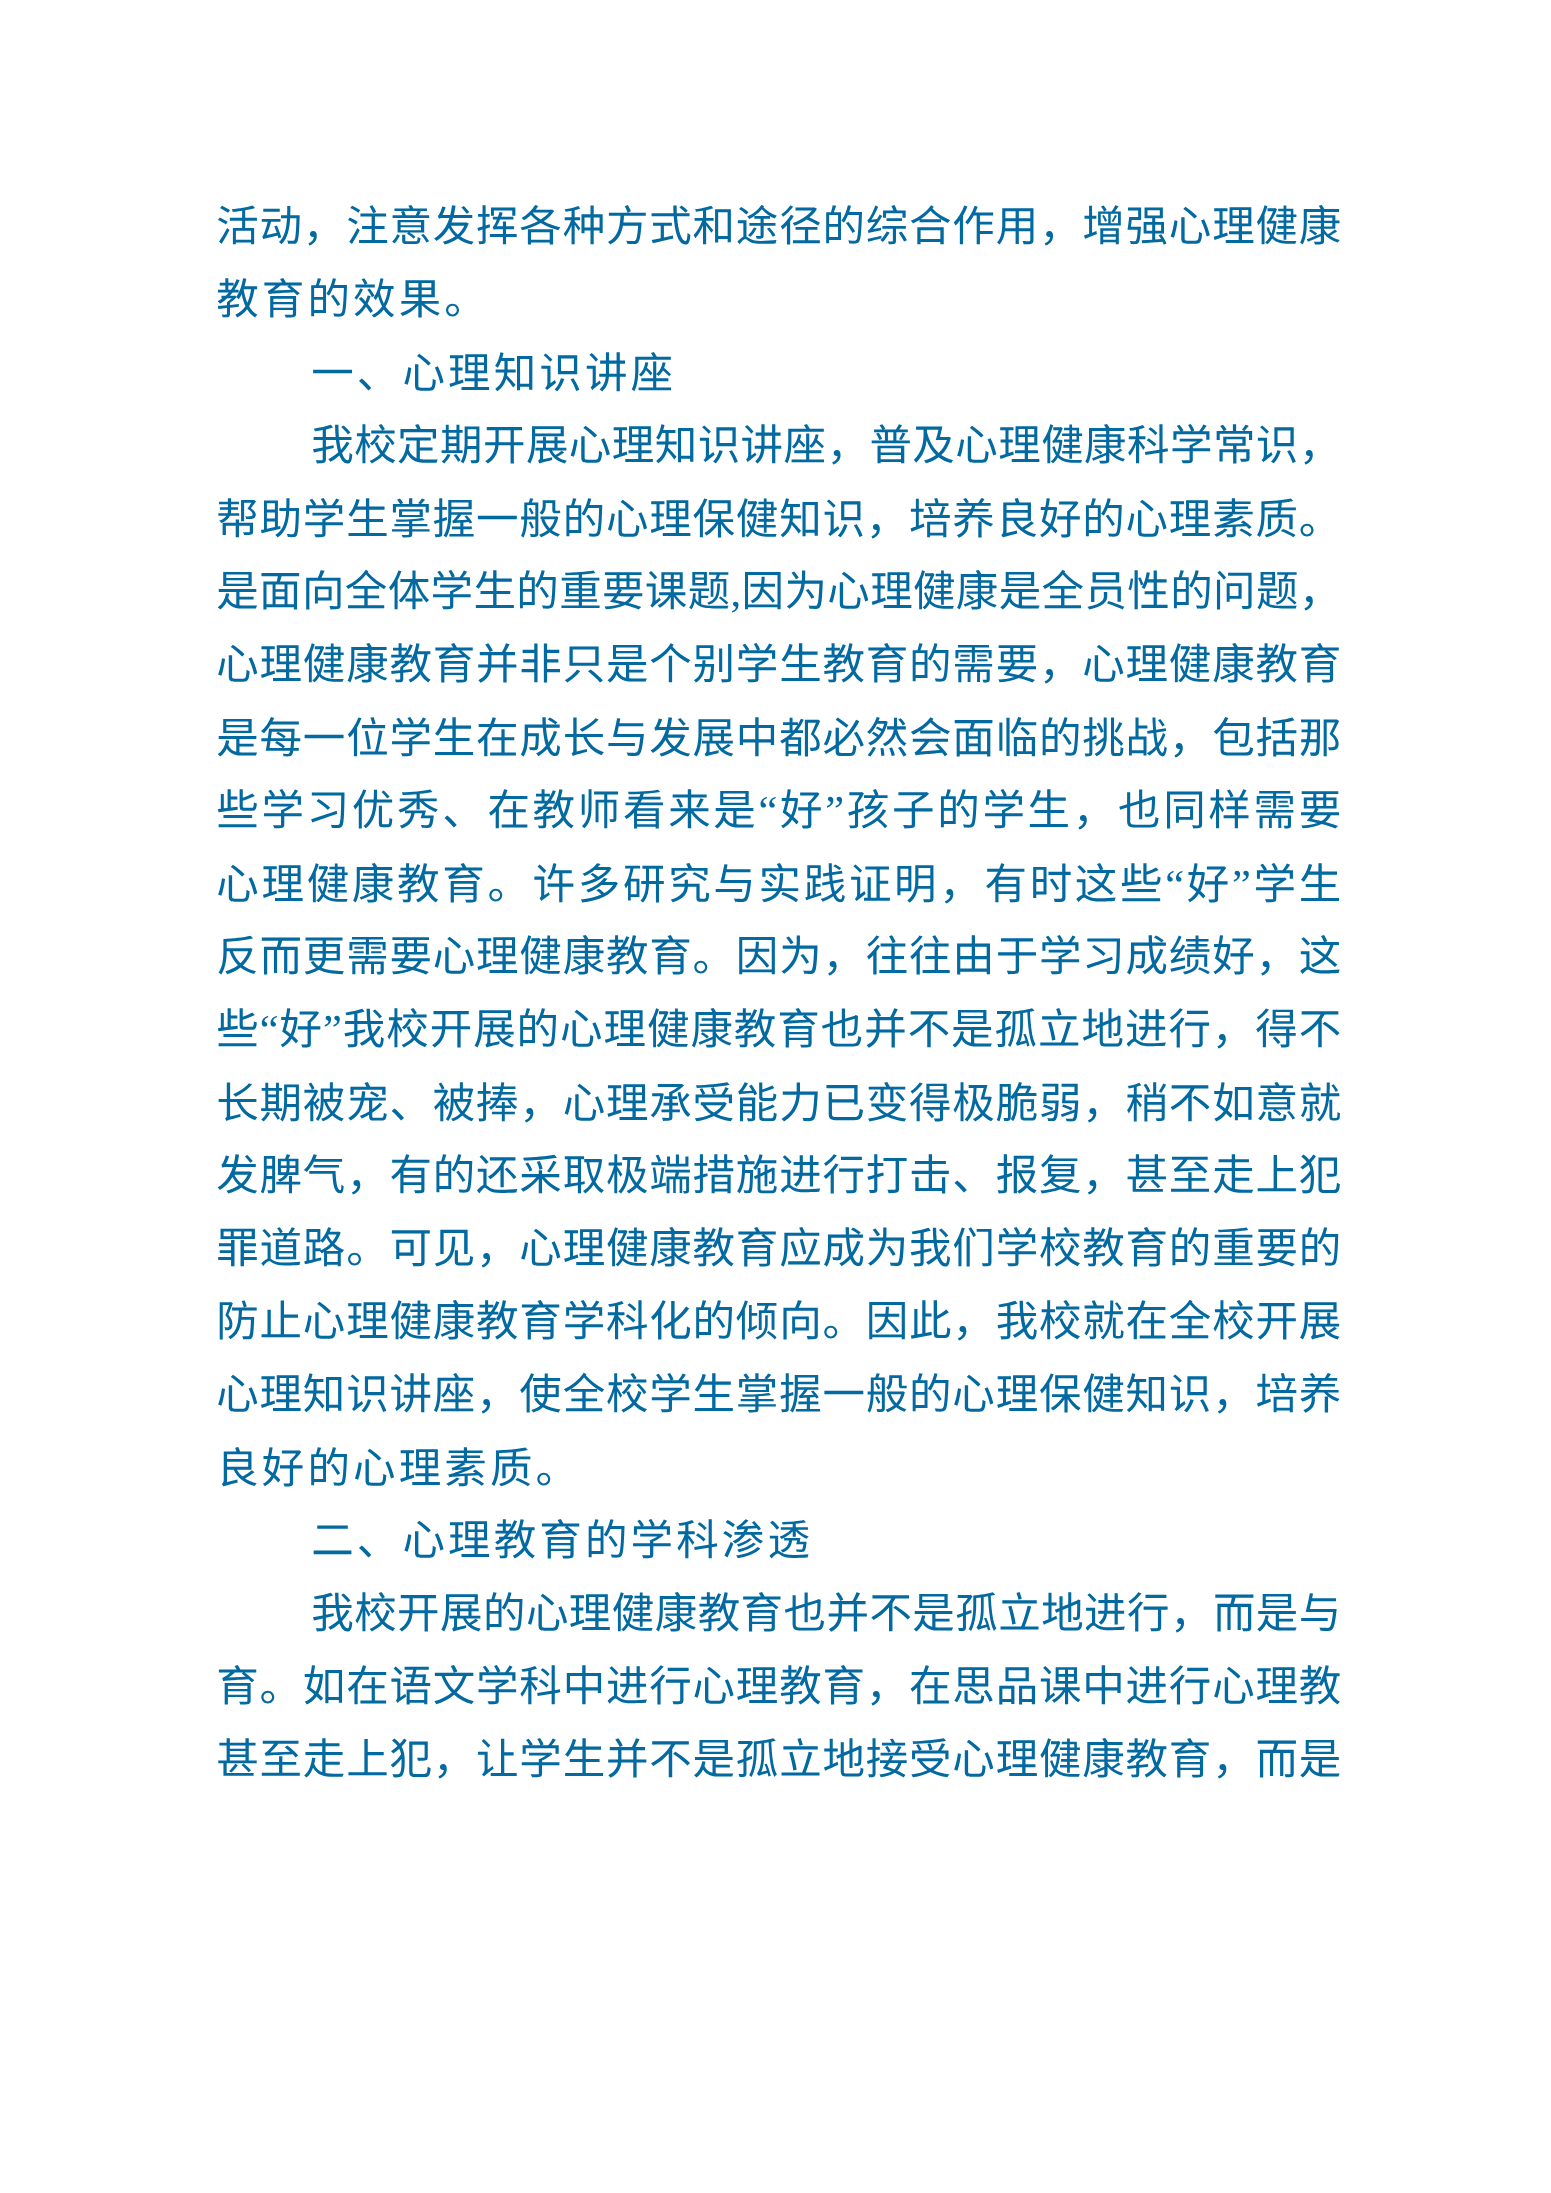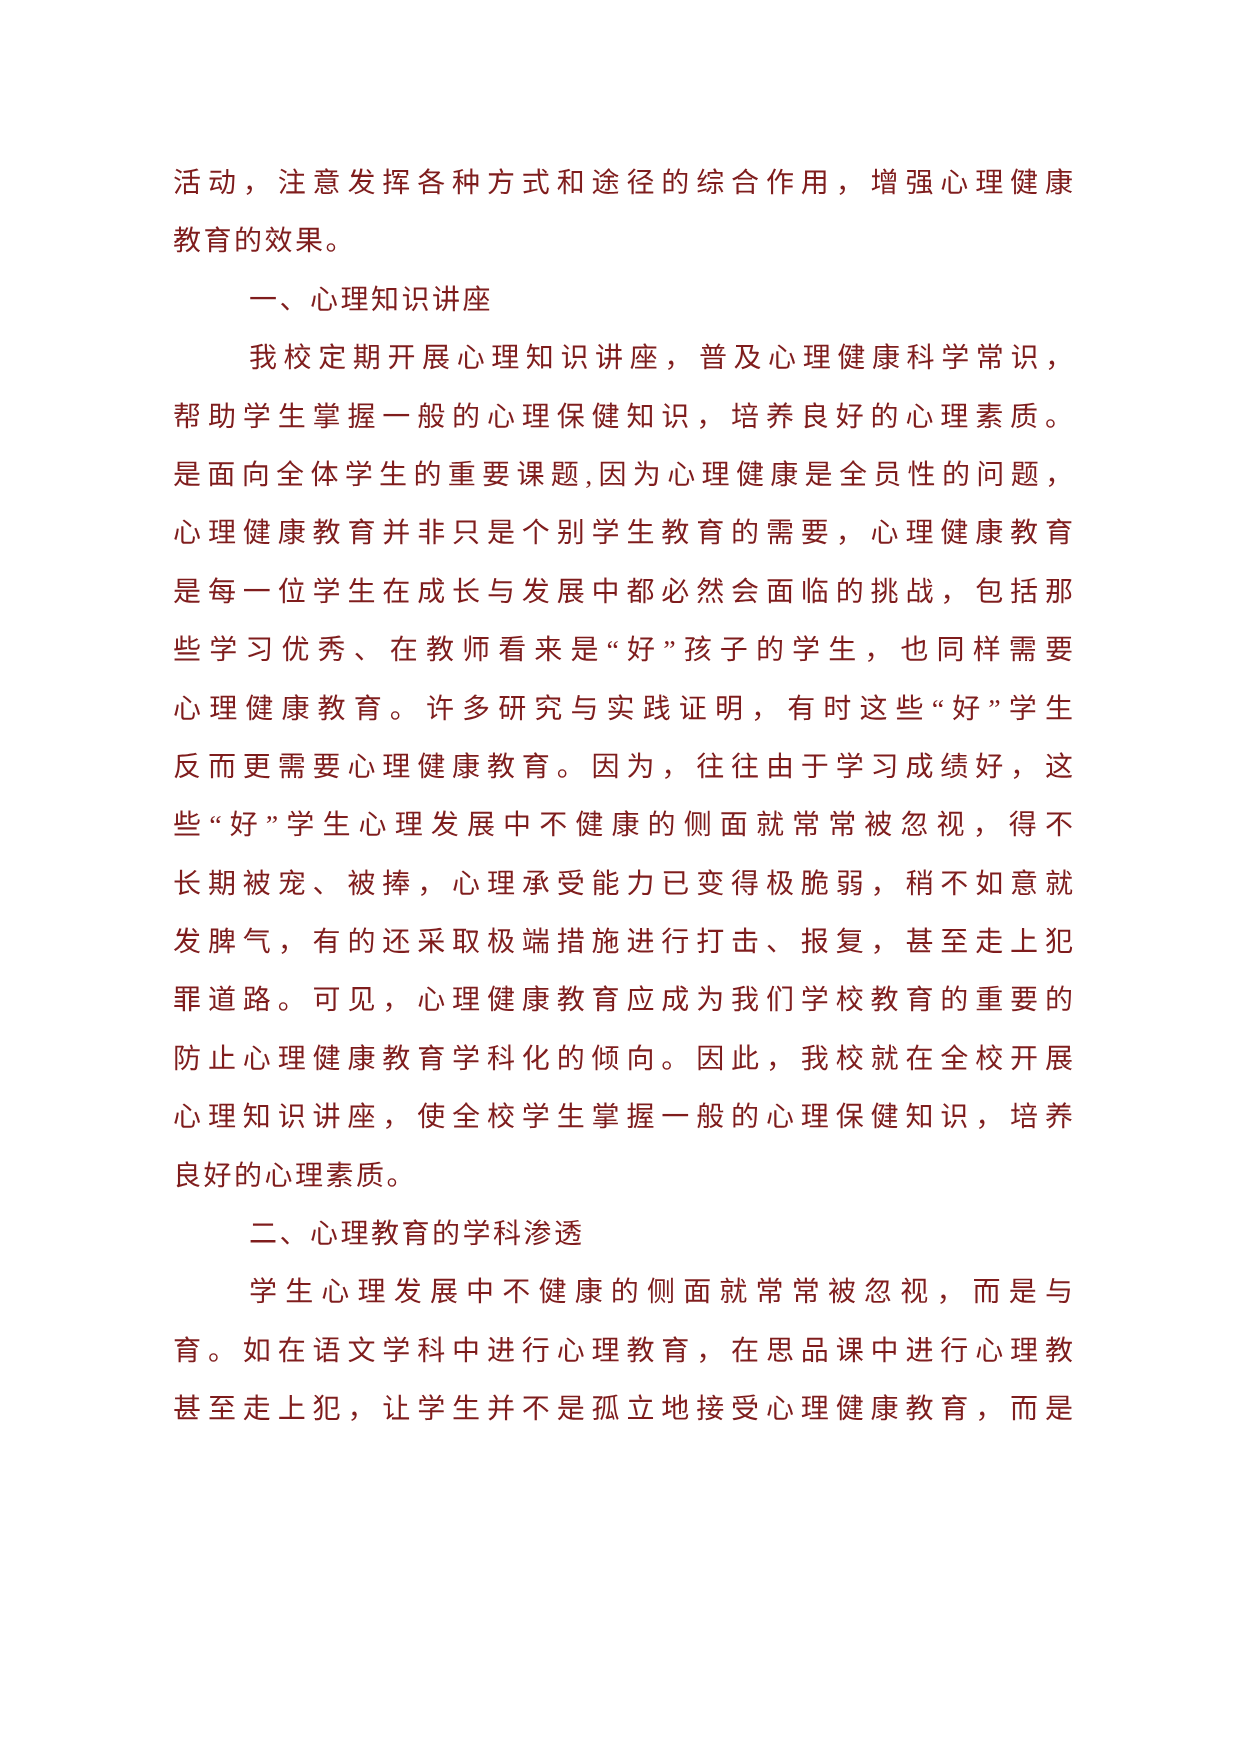--- a/index.html
+++ b/index.html
@@ -13,24 +13,24 @@
     height: 1754px;
     background: #ffffff;
     overflow: hidden;
   }
   .doc {
     position: absolute;
     left: 173px;
     top: 154px;
     width: 900px;
     font-family: "Liberation Serif", "DejaVu Serif", serif;
-    font-size: 28px;
+    font-size: 34px;
     line-height: 58.4px;
     font-weight: 400;
-    color: #7f1d1d;
+    color: #0369a1;
   }
   .para { margin: 0; padding: 0; }
   .line {
     height: 58.4px;
     overflow: hidden;
     text-align: justify;
     text-align-last: justify;
     text-justify: inter-ideograph;
     text-justify: inter-character;
     white-space: normal;
@@ -58,30 +58,30 @@
       </div>
       <div class="para">
         <div class="line indent">我校定期开展心理知识讲座，普及心理健康科学常识，</div>
         <div class="line">帮助学生掌握一般的心理保健知识，培养良好的心理素质。</div>
         <div class="line">是面向全体学生的重要课题,因为心理健康是全员性的问题，</div>
         <div class="line">心理健康教育并非只是个别学生教育的需要，心理健康教育</div>
         <div class="line">是每一位学生在成长与发展中都必然会面临的挑战，包括那</div>
         <div class="line">些学习优秀、在教师看来是“好”孩子的学生，也同样需要</div>
         <div class="line">心理健康教育。许多研究与实践证明，有时这些“好”学生</div>
         <div class="line">反而更需要心理健康教育。因为，往往由于学习成绩好，这</div>
-        <div class="line">些“好”学生心理发展中不健康的侧面就常常被忽视，得不</div>
+        <div class="line">些“好”我校开展的心理健康教育也并不是孤立地进行，得不</div>
         <div class="line">长期被宠、被捧，心理承受能力已变得极脆弱，稍不如意就</div>
         <div class="line">发脾气，有的还采取极端措施进行打击、报复，甚至走上犯</div>
         <div class="line">罪道路。可见，心理健康教育应成为我们学校教育的重要的</div>
         <div class="line">防止心理健康教育学科化的倾向。因此，我校就在全校开展</div>
         <div class="line">心理知识讲座，使全校学生掌握一般的心理保健知识，培养</div>
         <div class="line para-end">良好的心理素质。</div>
       </div>
       <div class="para">
         <div class="line indent para-end">二、心理教育的学科渗透</div>
       </div>
       <div class="para">
-        <div class="line indent">学生心理发展中不健康的侧面就常常被忽视，而是与</div>
+        <div class="line indent">我校开展的心理健康教育也并不是孤立地进行，而是与</div>
         <div class="line">育。如在语文学科中进行心理教育，在思品课中进行心理教</div>
         <div class="line">甚至走上犯，让学生并不是孤立地接受心理健康教育，而是</div>
       </div>
     </div>
 </div>
 
 </body></html>

